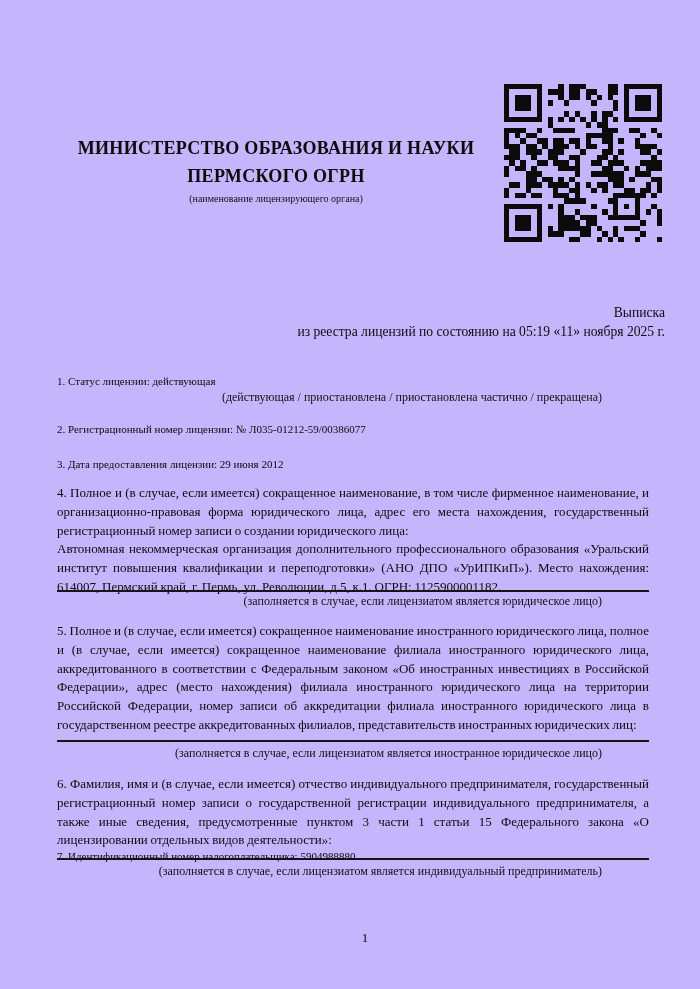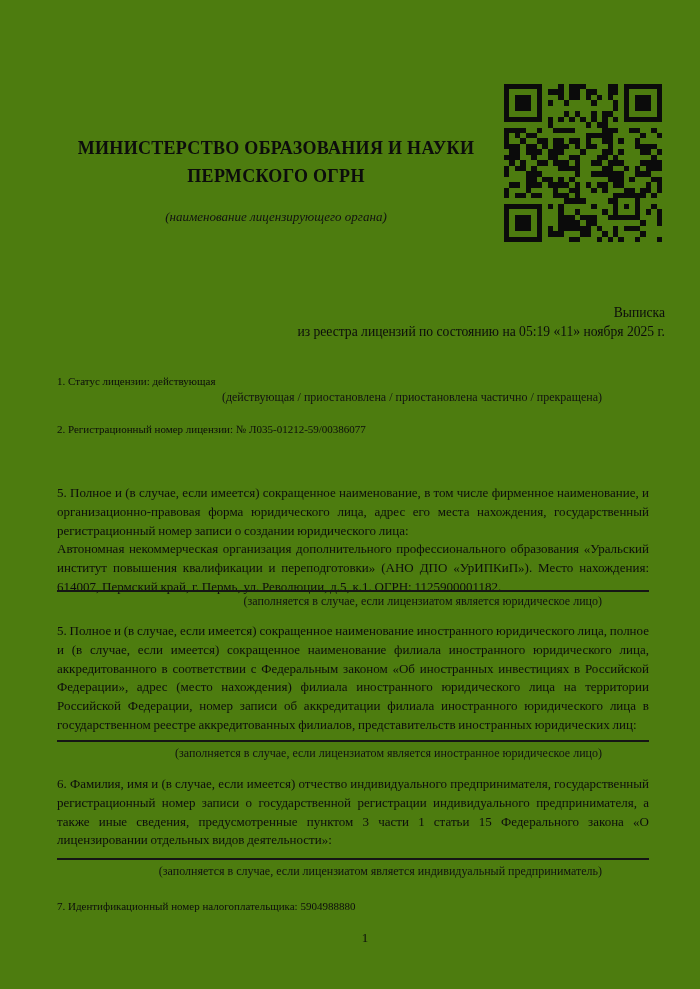--- a/index.html
+++ b/index.html
@@ -1,20 +1,20 @@
 <!DOCTYPE html>
 <html lang="ru"><head>
 <meta charset="utf-8">
 <style>
   html,body{margin:0;padding:0;background:#e8e8e8;}
   .page{
     position:relative;
     width:700px;height:989px;
     margin:0 auto;
-    background:#4d7c0f;
+    background:#c4b5fd;
     font-family:"Liberation Serif","DejaVu Serif",serif;
     color:#0c0c0c;
     overflow:hidden;
   }
   .abs{position:absolute;left:57px;width:592px;}
   .line-item{font-size:11px;line-height:18.8px;}
   .para{
     font-size:13px;line-height:18.8px;
     text-align:justify;text-align-last:left;
     word-spacing:-0.5px;
@@ -30,21 +30,21 @@
   }
   .header-block{
     position:absolute;top:134px;left:57px;width:438px;
     text-align:center;
   }
   .ministry-line{
     font-weight:bold;font-size:18px;line-height:28px;
     letter-spacing:0.3px;
   }
   .header-caption{
-    font-size:13px;line-height:14px;margin-top:20px;color:#111;font-style:italic;
+    font-size:10px;line-height:14px;margin-top:2px;color:#111;
   }
   .qr{
     position:absolute;top:84px;left:504px;
     width:158px;height:158px;
   }
   .title-block{
     position:absolute;top:304px;left:65px;width:600px;
     text-align:right;font-size:13.6px;line-height:18.8px;
   }
   .pagenum{
@@ -471,42 +471,46 @@
     <span>1. Статус лицензии:</span>
     <span>действующая</span>
   </div>
   <div class="cap" style="top:390px">(действующая / приостановлена / приостановлена частично / прекращена)</div>
 
   <div class="abs line-item" style="top:420px">
     <span>2. Регистрационный номер лицензии:</span>
     <span>№ Л035-01212-59/00386077</span>
   </div>
 
+  <div class="abs line-item" style="top:455px">
+    <span>3. Дата предоставления лицензии:</span>
+    <span>29 июня 2012</span>
+  </div>
 
   <div class="abs para" style="top:484px">
-    <div>5. Полное и (в случае, если имеется) сокращенное наименование, в том числе фирменное наименование, и организационно-правовая форма юридического лица, адрес его места нахождения, государственный регистрационный номер записи о создании юридического лица:</div>
+    <div>4. Полное и (в случае, если имеется) сокращенное наименование, в том числе фирменное наименование, и организационно-правовая форма юридического лица, адрес его места нахождения, государственный регистрационный номер записи о создании юридического лица:</div>
     <div>Автономная некоммерческая организация дополнительного профессионального образования «Уральский институт повышения квалификации и переподготовки» (АНО ДПО «УрИПКиП»). Место нахождения: 614007, Пермский край, г. Пермь, ул. Революции, д.5, к.1. ОГРН: 1125900001182.</div>
   </div>
   <div class="rule" style="top:590px"></div>
   <div class="cap" style="top:594px">(заполняется в случае, если лицензиатом является юридическое лицо)</div>
 
   <div class="abs para" style="top:622px">
     <div>5. Полное и (в случае, если имеется) сокращенное наименование иностранного юридического лица, полное и (в случае, если имеется) сокращенное наименование филиала иностранного юридического лица, аккредитованного в соответствии с Федеральным законом «Об иностранных инвестициях в Российской Федерации», адрес (место нахождения) филиала иностранного юридического лица на территории Российской Федерации, номер записи об аккредитации филиала иностранного юридического лица в государственном реестре аккредитованных филиалов, представительств иностранных юридических лиц:</div>
     <div></div>
   </div>
   <div class="rule" style="top:740px"></div>
   <div class="cap" style="top:746px">(заполняется в случае, если лицензиатом является иностранное юридическое лицо)</div>
 
   <div class="abs para" style="top:775px">
     <div>6. Фамилия, имя и (в случае, если имеется) отчество индивидуального предпринимателя, государственный регистрационный номер записи о государственной регистрации индивидуального предпринимателя, а также иные сведения, предусмотренные пунктом 3 части 1 статьи 15 Федерального закона «О лицензировании отдельных видов деятельности»:</div>
     <div></div>
   </div>
   <div class="rule" style="top:858px"></div>
   <div class="cap" style="top:864px">(заполняется в случае, если лицензиатом является индивидуальный предприниматель)</div>
 
-  <div class="abs line-item" style="top:897px">
+  <div class="abs line-item" style="top:847px">
     <span>7. Идентификационный номер налогоплательщика:</span>
     <span>5904988880</span>
   </div>
 
   <div class="pagenum">1</div>
 
 </div>
 
 </body></html>

